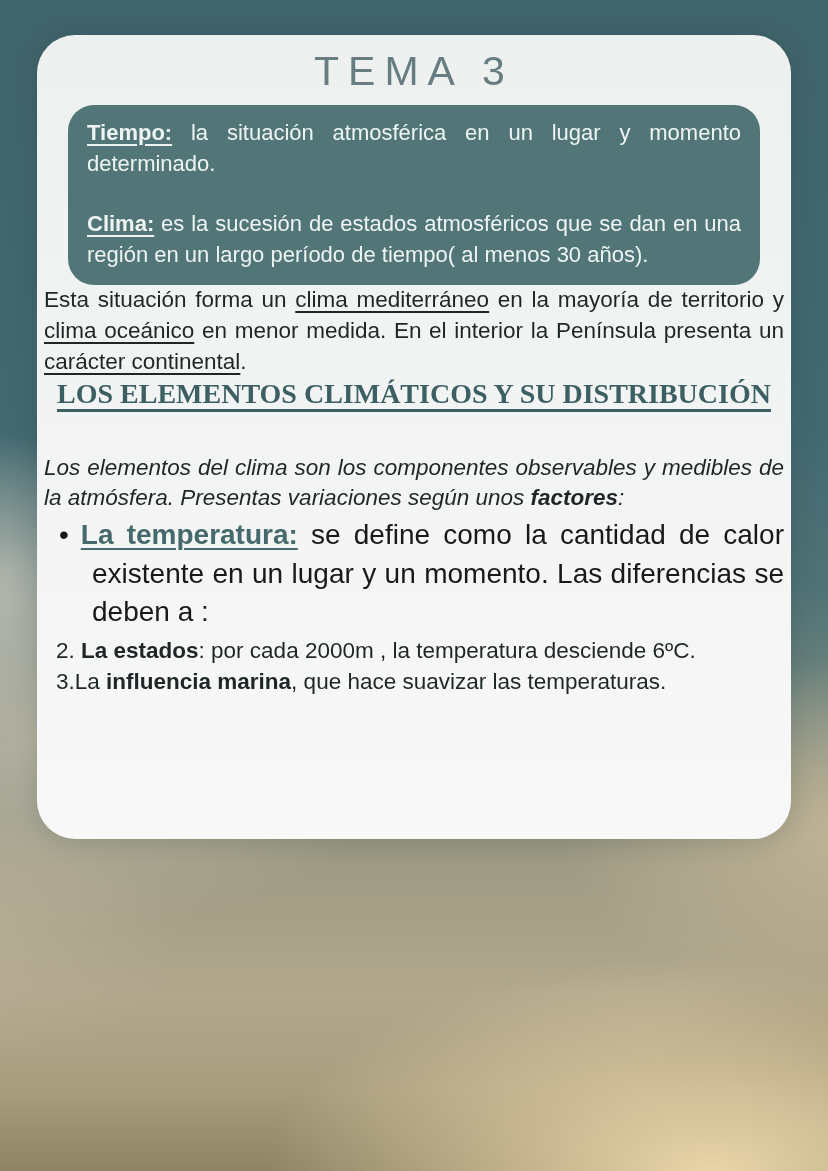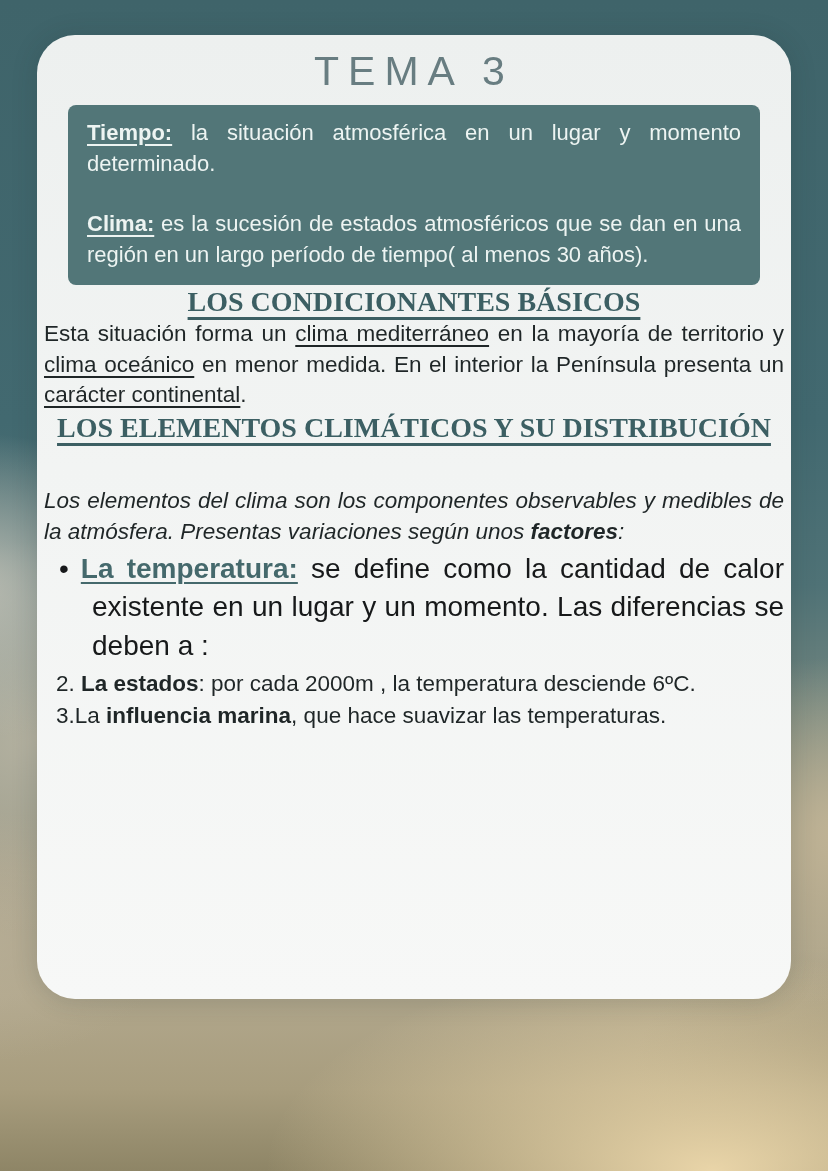--- a/index.html
+++ b/index.html
@@ -9,37 +9,37 @@
     background:
       radial-gradient(380px 220px at -6% 50%, rgba(208,203,190,0.85), rgba(208,203,190,0) 70%),
       radial-gradient(520px 280px at 6% 63%, rgba(193,186,167,0.85), rgba(193,186,167,0) 70%),
       radial-gradient(300px 180px at -4% 80%, rgba(186,176,152,0.8), rgba(186,176,152,0) 70%),
       radial-gradient(430px 250px at 104% 71%, rgba(199,184,152,0.9), rgba(199,184,152,0) 70%),
       radial-gradient(620px 300px at 86% 100%, rgba(238,217,172,0.95), rgba(238,217,172,0) 72%),
       radial-gradient(300px 170px at 102% 91%, rgba(152,142,112,0.7), rgba(152,142,112,0) 70%),
       linear-gradient(180deg,#3f646a 0%,#426970 36%,#4f7276 50%,#778880 62%,#a09b85 74%,#b1a78c 85%,#a89d7e 93%,#8e8566 100%);
   }
   .card{
-    position:absolute;left:37px;top:35px;width:754px;height:964px;
+    position:absolute;left:37px;top:35px;width:754px;height:804px;
     background:linear-gradient(180deg,#edf0ef 0%,#f2f4f3 45%,#f7f8f7 100%);
     border-radius:38px;
     box-shadow:0 2px 26px rgba(30,45,45,0.18);
   }
   .tema{
     margin-top:15px;text-align:center;
     font-size:41px;font-weight:300;color:#687d81;letter-spacing:9px;line-height:1.05;
   }
   .title{
     margin-top:11px;text-align:center;
     font-family:"Liberation Serif",serif;font-weight:700;
     font-size:43px;color:#44676d;letter-spacing:4px;line-height:1.05;
   }
   .defbox{
     margin:12px 31px 0 31px;
-    background:#527678;border-radius:8px;
+    background:#527678;border-radius:26px;
     padding:13px 19px 15px 19px;
     color:#edf4f2;font-size:22px;line-height:1.39;text-align:justify;
   }
   .defbox p{margin:0;}
   .defbox p.first{margin-bottom:30px;}
   .defterm{font-weight:700;text-decoration:underline;text-underline-offset:4px;text-decoration-thickness:2px;}
   h2.section{
     margin:0;text-align:center;
     font-family:"Liberation Serif",serif;font-weight:700;
     font-size:28px;color:#3c5f63;line-height:1.2;
@@ -78,21 +78,20 @@
 <div class="page">
   <div class="card">
 
     <div class="tema">TEMA 3</div>
 
     <div class="defbox">
       <p class="first"><span class="defterm">Tiempo:</span><span> la situación atmosférica en un lugar y momento determinado.</span></p>
       <p><span class="defterm">Clima:</span><span> es la sucesión de estados atmosféricos que se dan en una región en un largo período de tiempo( al menos 30 años).</span></p>
     </div>
 
-    <h2 class="section h2-1">LOS CONDICIONANTES BÁSICOS</h2>
 
 
     <p class="bodytext"><span>Esta situación forma un </span><span class="u">clima mediterráneo</span><span> en la mayoría de territorio y </span><span class="u">clima oceánico</span><span> en menor medida. En el interior la Península presenta un </span><span class="u">carácter continental</span><span>.</span></p>
 
     <h2 class="section h2-2">LOS ELEMENTOS CLIMÁTICOS Y SU DISTRIBUCIÓN</h2>
 
     <p class="bodytext p3"><span>Los elementos del clima son los componentes observables y medibles de la atmósfera. Presentas variaciones según unos </span><b>factores</b><span>:</span></p>
 
     <ul class="factors">
       <li><span class="bullet-glyph">•</span><span class="factor-term">La temperatura:</span><span> se define como la cantidad de calor existente en un lugar y un momento. Las diferencias se deben a :</span></li>

